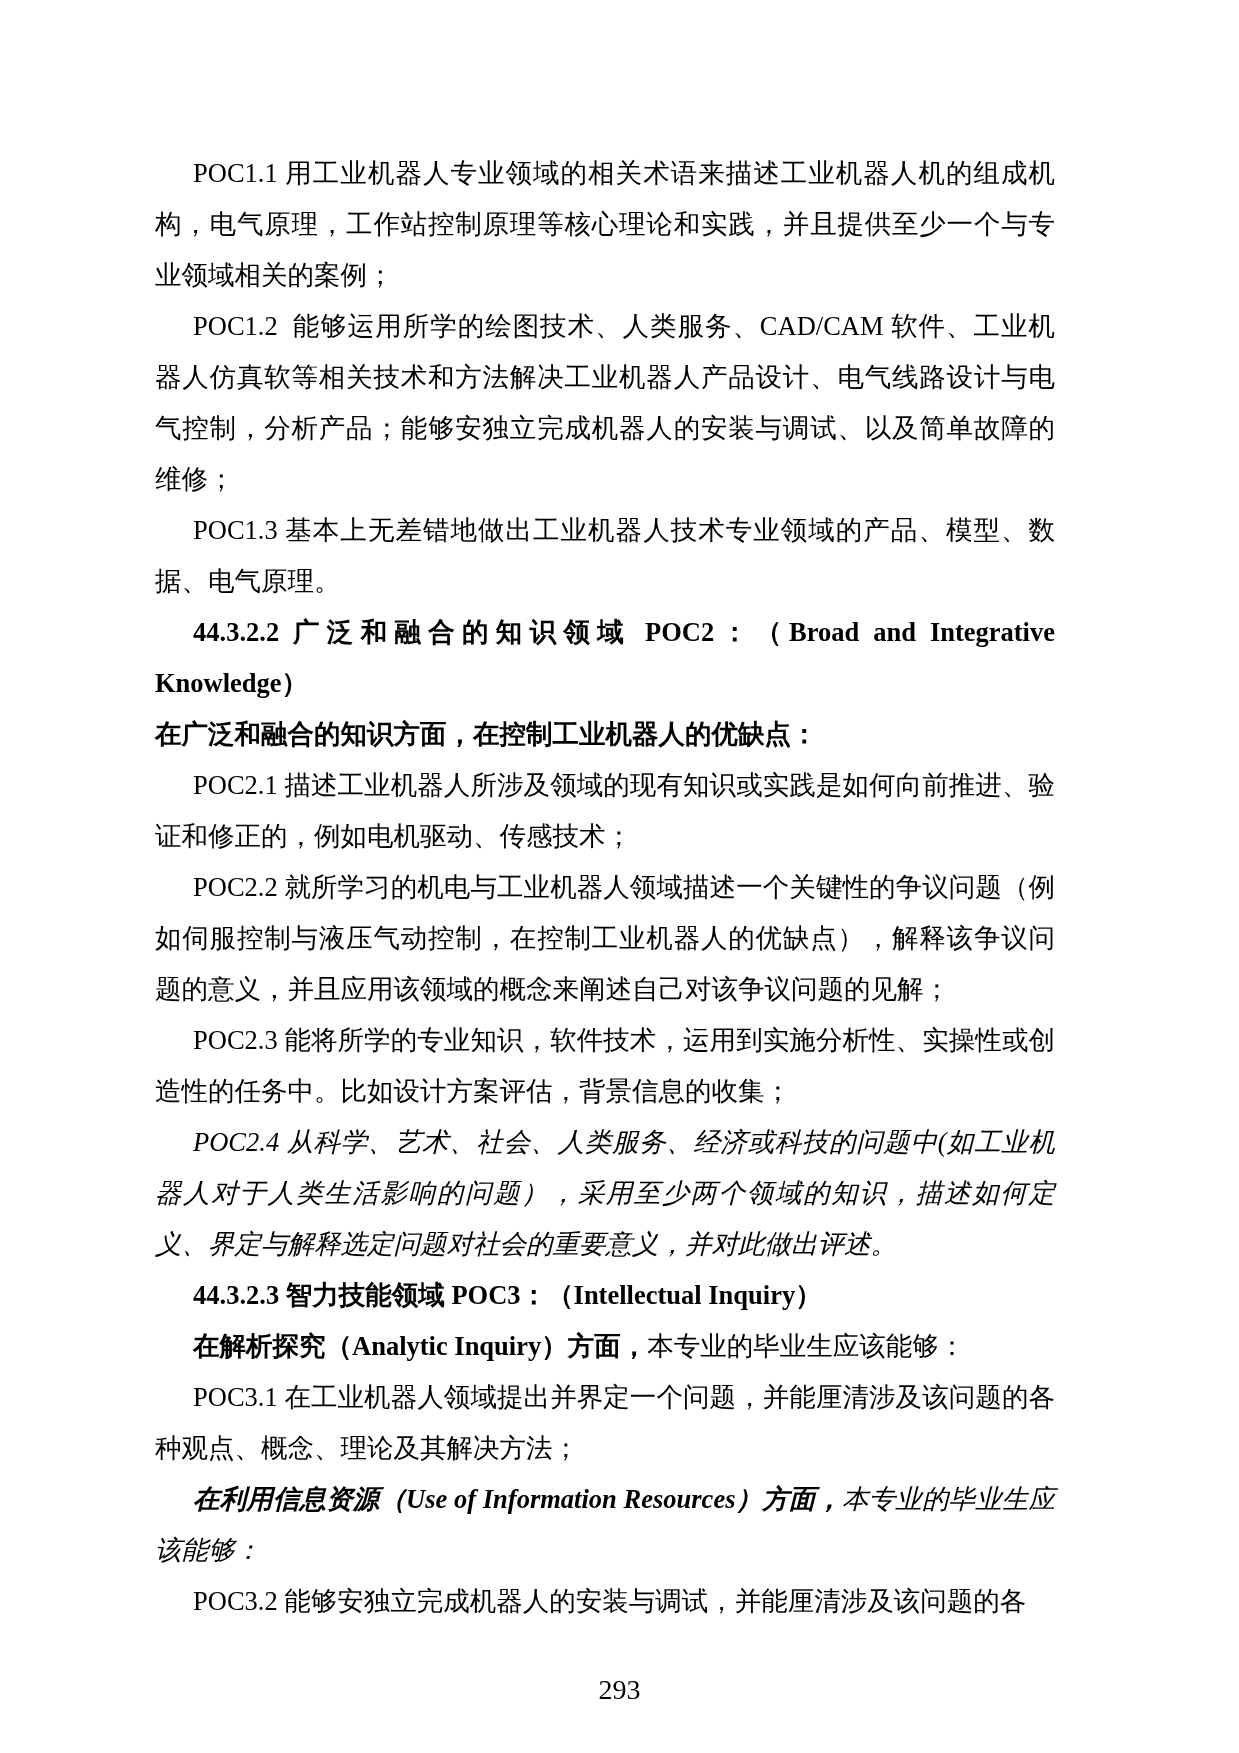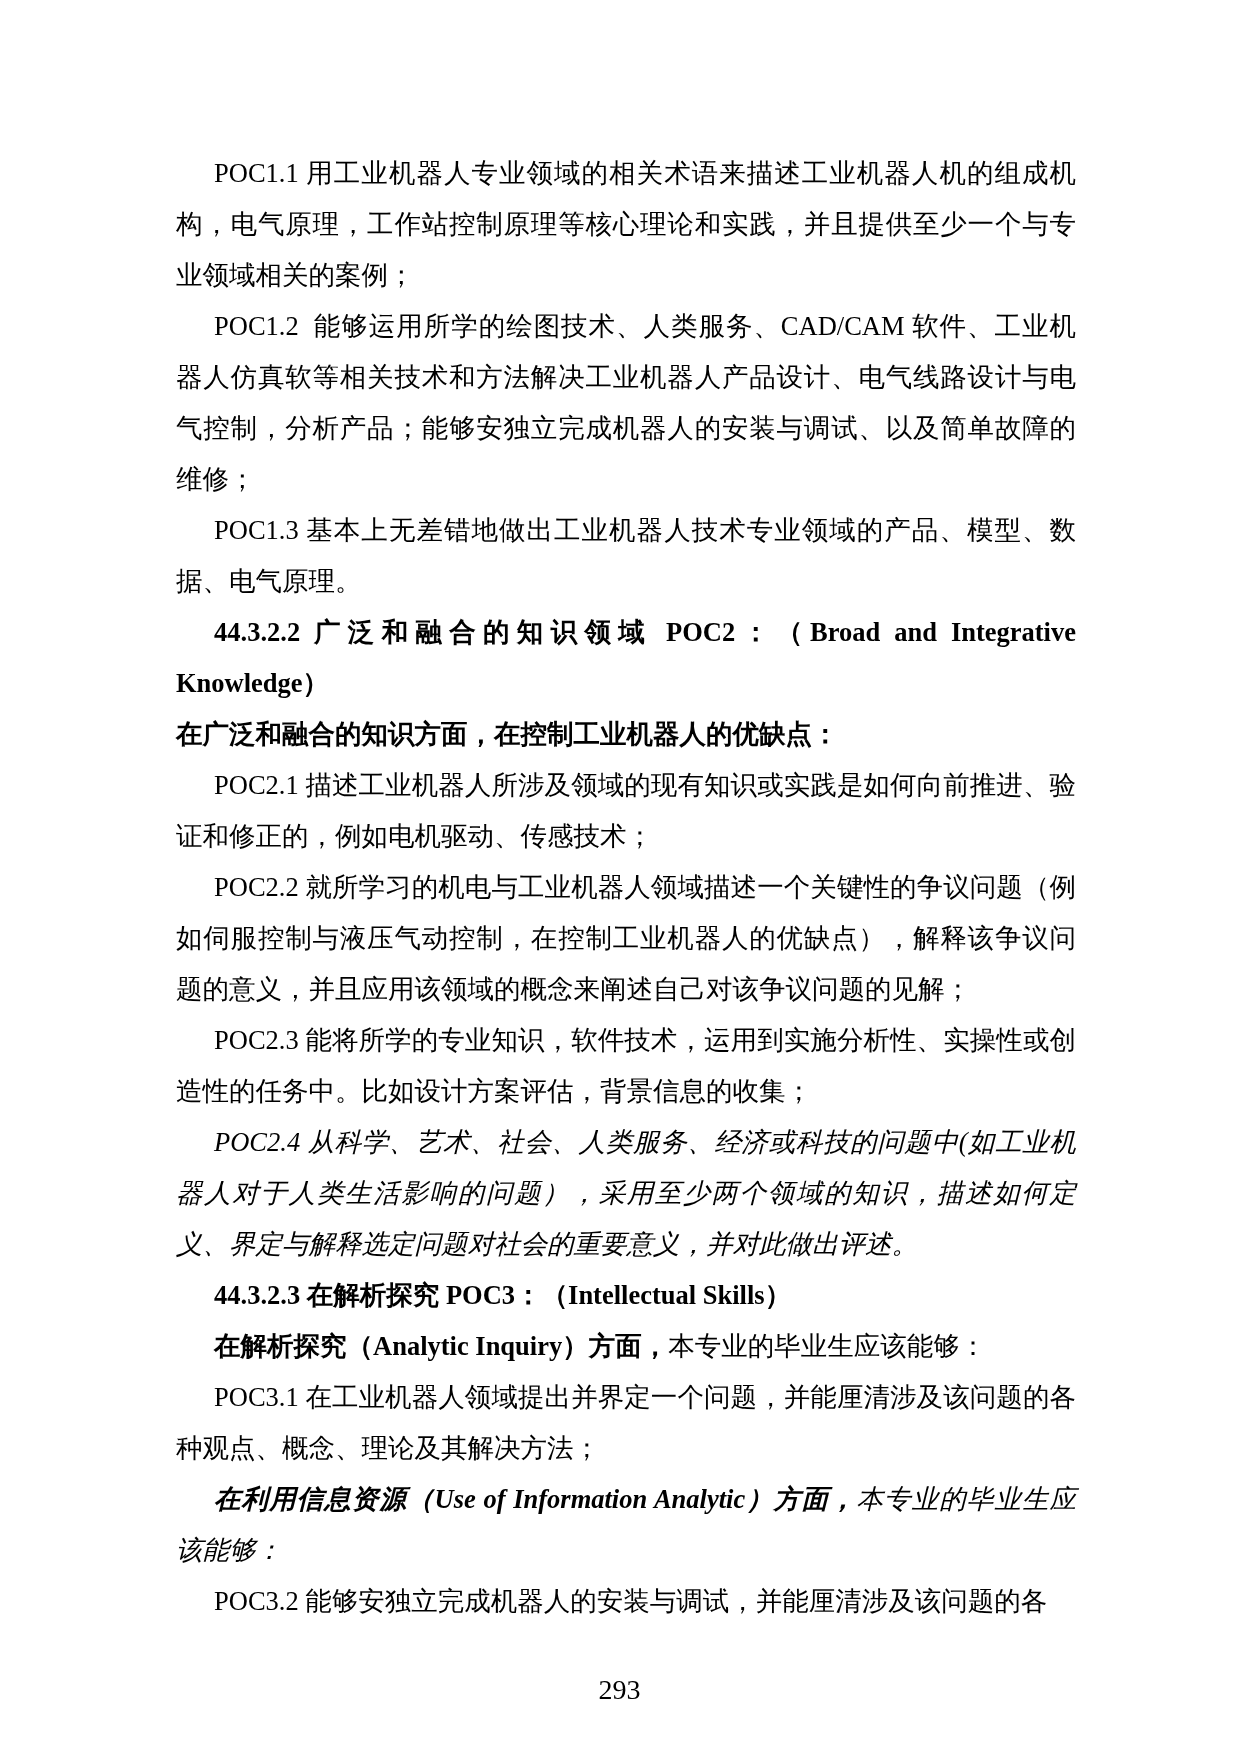--- a/index.html
+++ b/index.html
@@ -7,21 +7,21 @@
     position:relative;
     width:1239px; height:1753px;
     margin:0 auto;
     background:#ffffff;
     font-family:"Liberation Serif","DejaVu Serif",serif;
     color:#000;
     overflow:hidden;
   }
   .content {
     position:absolute;
-    left:176px; top:148px;
+    left:155px; top:148px;
     width:900px;
   }
   p.body {
     font-size:26.5px;
     line-height:51px;
     text-align:justify;
     text-indent:38px;
     margin:0;
     white-space:pre-wrap;
   }
@@ -65,26 +65,26 @@
     <p class="body head"><span>44.3.2.2 广泛和融合的知识领域 POC2：（Broad and Integrative Knowledge）</span><br><span>在广泛和融合的知识方面，在控制工业机器人的优缺点：</span></p>
 
     <p class="body">POC2.1 描述工业机器人所涉及领域的现有知识或实践是如何向前推进、验证和修正的，例如电机驱动、传感技术；</p>
 
     <p class="body">POC2.2 就所学习的机电与工业机器人领域描述一个关键性的争议问题（例如伺服控制与液压气动控制，在控制工业机器人的优缺点），解释该争议问题的意义，并且应用该领域的概念来阐述自己对该争议问题的见解；</p>
 
     <p class="body">POC2.3 能将所学的专业知识，软件技术，运用到实施分析性、实操性或创造性的任务中。比如设计方案评估，背景信息的收集；</p>
 
     <p class="body mt">POC2.4 从科学、艺术、社会、人类服务、经济或科技的问题中(如工业机器人对于人类生活影响的问题），采用至少两个领域的知识，描述如何定义、界定与解释选定问题对社会的重要意义，并对此做出评述。</p>
 
-    <p class="body head2">44.3.2.3 在解析探究 POC3：（Intellectual Skills）</p>
+    <p class="body head2">44.3.2.3 智力技能领域 POC3：（Intellectual Inquiry）</p>
 
     <p class="body"><span class="b">在解析探究（Analytic Inquiry）方面，</span><span>本专业的毕业生应该能够：</span></p>
 
     <p class="body">POC3.1 在工业机器人领域提出并界定一个问题，并能厘清涉及该问题的各种观点、概念、理论及其解决方法；</p>
 
-    <p class="body mt"><span class="b">在利用信息资源（Use of Information Analytic）方面，</span><span>本专业的毕业生应该能够：</span></p>
+    <p class="body mt"><span class="b">在利用信息资源（Use of Information Resources）方面，</span><span>本专业的毕业生应该能够：</span></p>
 
     <p class="body">POC3.2 能够安独立完成机器人的安装与调试，并能厘清涉及该问题的各</p>
 
   </div>
 
   <div class="footer">293</div>
 </div>
 
 </body></html>

